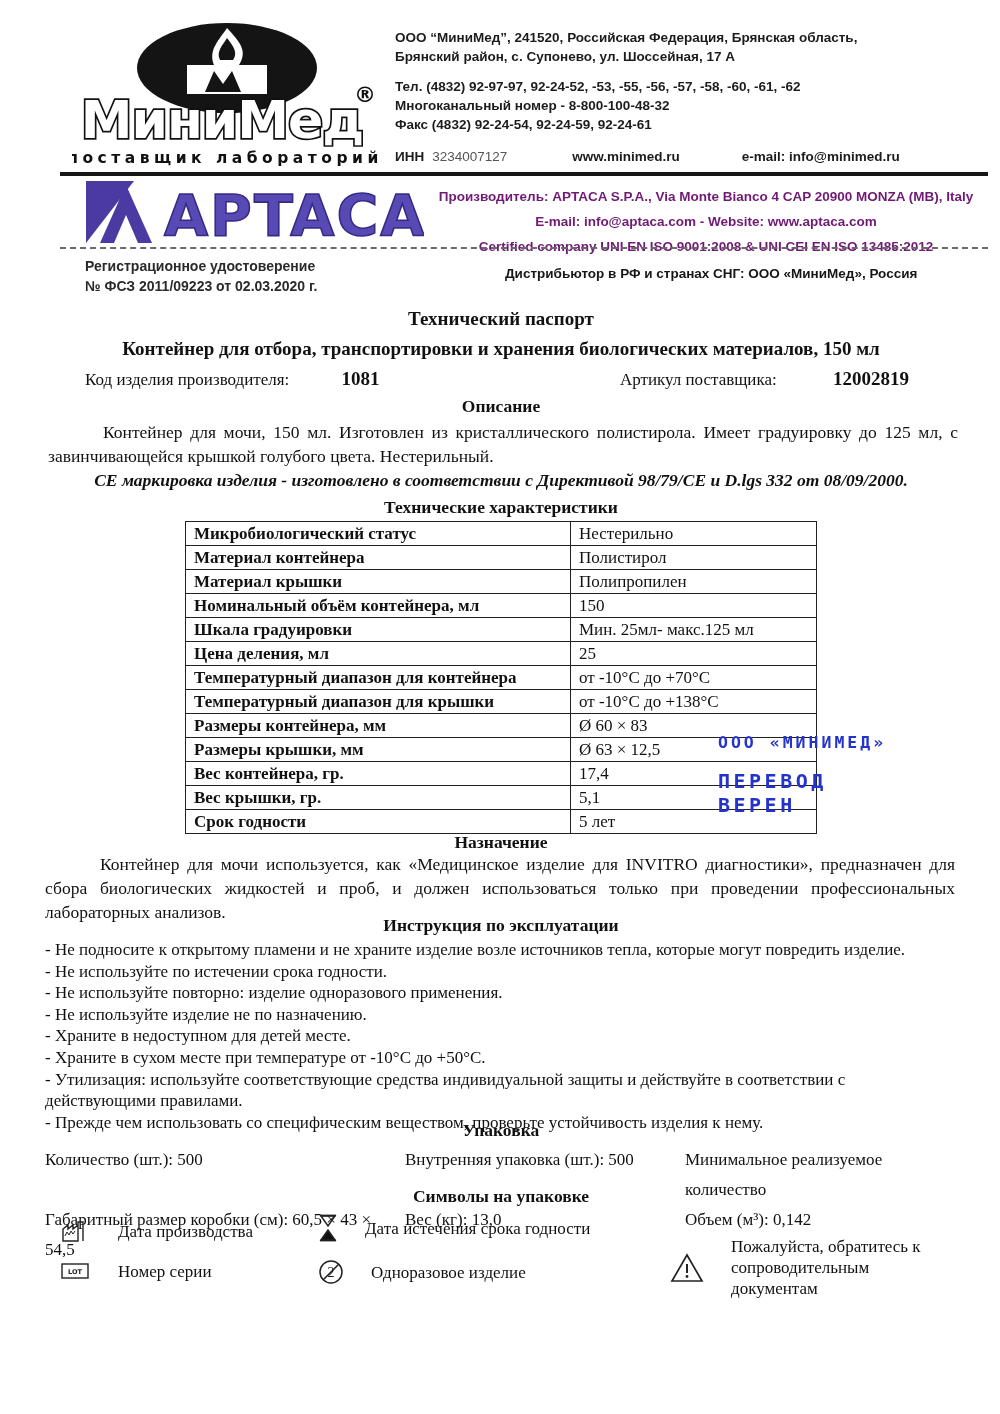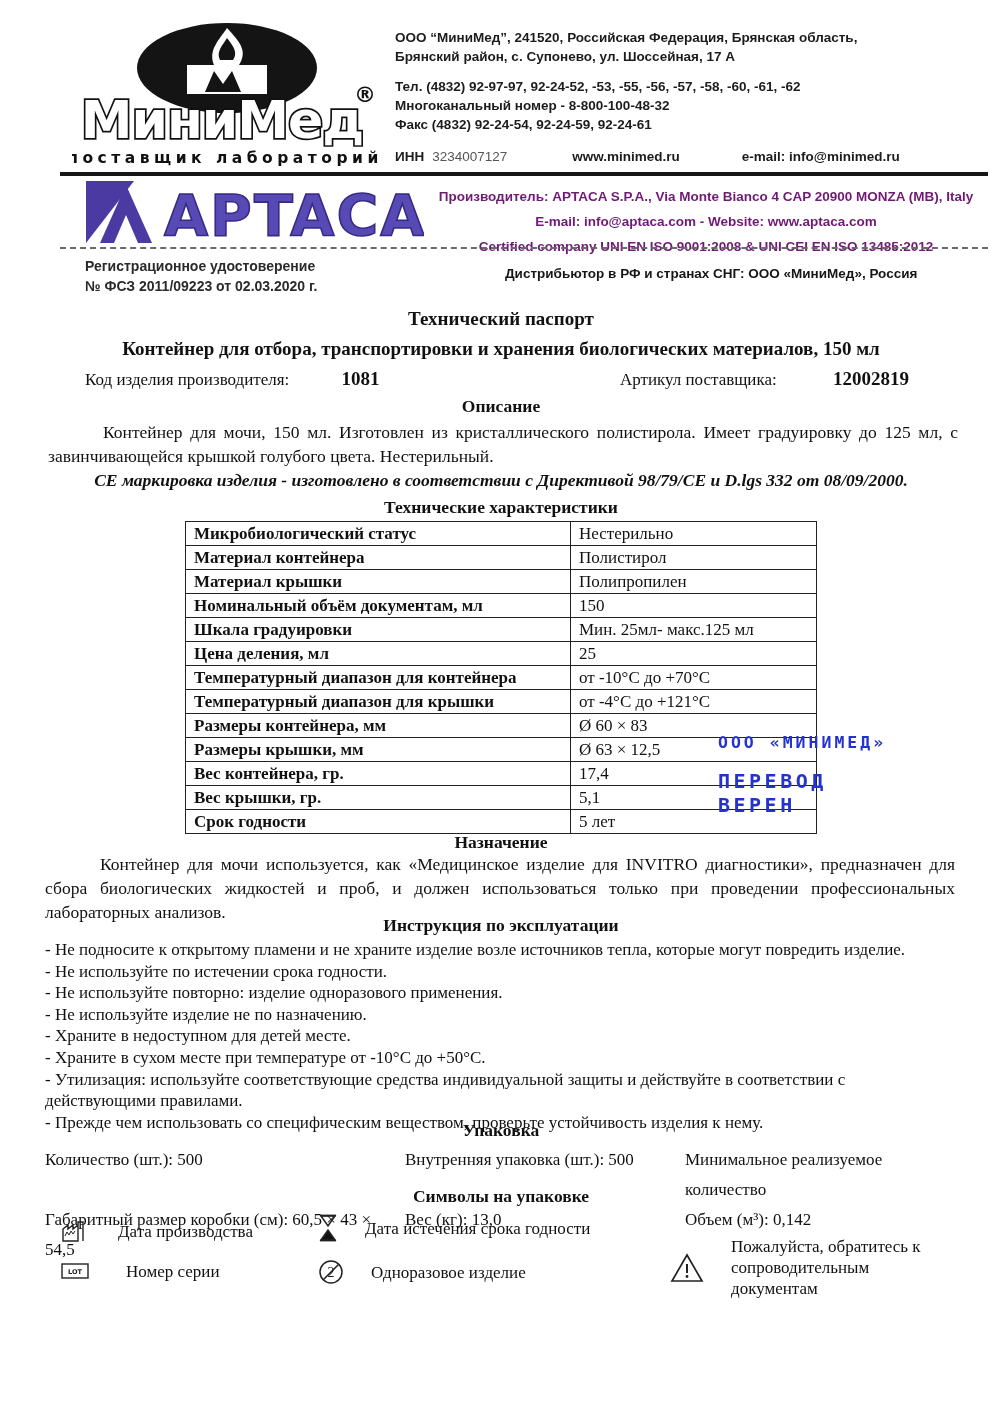--- a/index.html
+++ b/index.html
@@ -142,38 +142,38 @@
         </tr>
       <tr>
           <td class="spec-label">Материал контейнера</td>
           <td>Полистирол</td>
         </tr>
       <tr>
           <td class="spec-label">Материал крышки</td>
           <td>Полипропилен</td>
         </tr>
       <tr>
-          <td class="spec-label">Номинальный объём документам, мл</td>
+          <td class="spec-label">Номинальный объём контейнера, мл</td>
           <td>150</td>
         </tr>
       <tr>
           <td class="spec-label">Шкала градуировки</td>
           <td>Мин. 25мл- макс.125 мл</td>
         </tr>
       <tr>
           <td class="spec-label">Цена деления, мл</td>
           <td>25</td>
         </tr>
       <tr>
           <td class="spec-label">Температурный диапазон для контейнера</td>
           <td>от -10°С до +70°С</td>
         </tr>
       <tr>
           <td class="spec-label">Температурный диапазон для крышки</td>
-          <td>от -4°С до +121°С</td>
+          <td>от -10°С до +138°С</td>
         </tr>
       <tr>
           <td class="spec-label">Размеры контейнера, мм</td>
           <td>Ø 60 × 83</td>
         </tr>
       <tr>
           <td class="spec-label">Размеры крышки, мм</td>
           <td>Ø 63 × 12,5</td>
         </tr>
       <tr>
@@ -238,21 +238,21 @@
       <span class="lbl" style="margin-left:28px;">Дата производства</span>
     </div>
 
     <div class="symcell" style="left:15px;top:50px;">
       <span class="icon-box">
         <svg width="30" height="22" viewBox="0 0 30 22">
           <rect x="2" y="4" width="26" height="14" fill="none" stroke="#222" stroke-width="1.4"></rect>
           <text x="15" y="14" text-anchor="middle" font-family="DejaVu Sans, sans-serif" font-size="6.5" font-weight="bold" fill="#222">LOT</text>
         </svg>
       </span>
-      <span class="lbl" style="margin-left:36px;">Номер серии</span>
+      <span class="lbl" style="margin-left:28px;">Номер серии</span>
     </div>
 
     <div class="symcell" style="left:272px;top:3px;">
       <span class="icon-box">
         <svg width="22" height="30" viewBox="0 0 22 30">
           <path d="M4 3 H18 L11 13 Z" fill="none" stroke="#222" stroke-width="1.5"></path>
           <path d="M4 27 L11 17 L18 27 Z" fill="#111" stroke="#222" stroke-width="1.5"></path>
           <line x1="3" y1="2.5" x2="19" y2="2.5" stroke="#222" stroke-width="1.8"></line>
           <line x1="3" y1="27.5" x2="19" y2="27.5" stroke="#222" stroke-width="1.8"></line>
         </svg>

